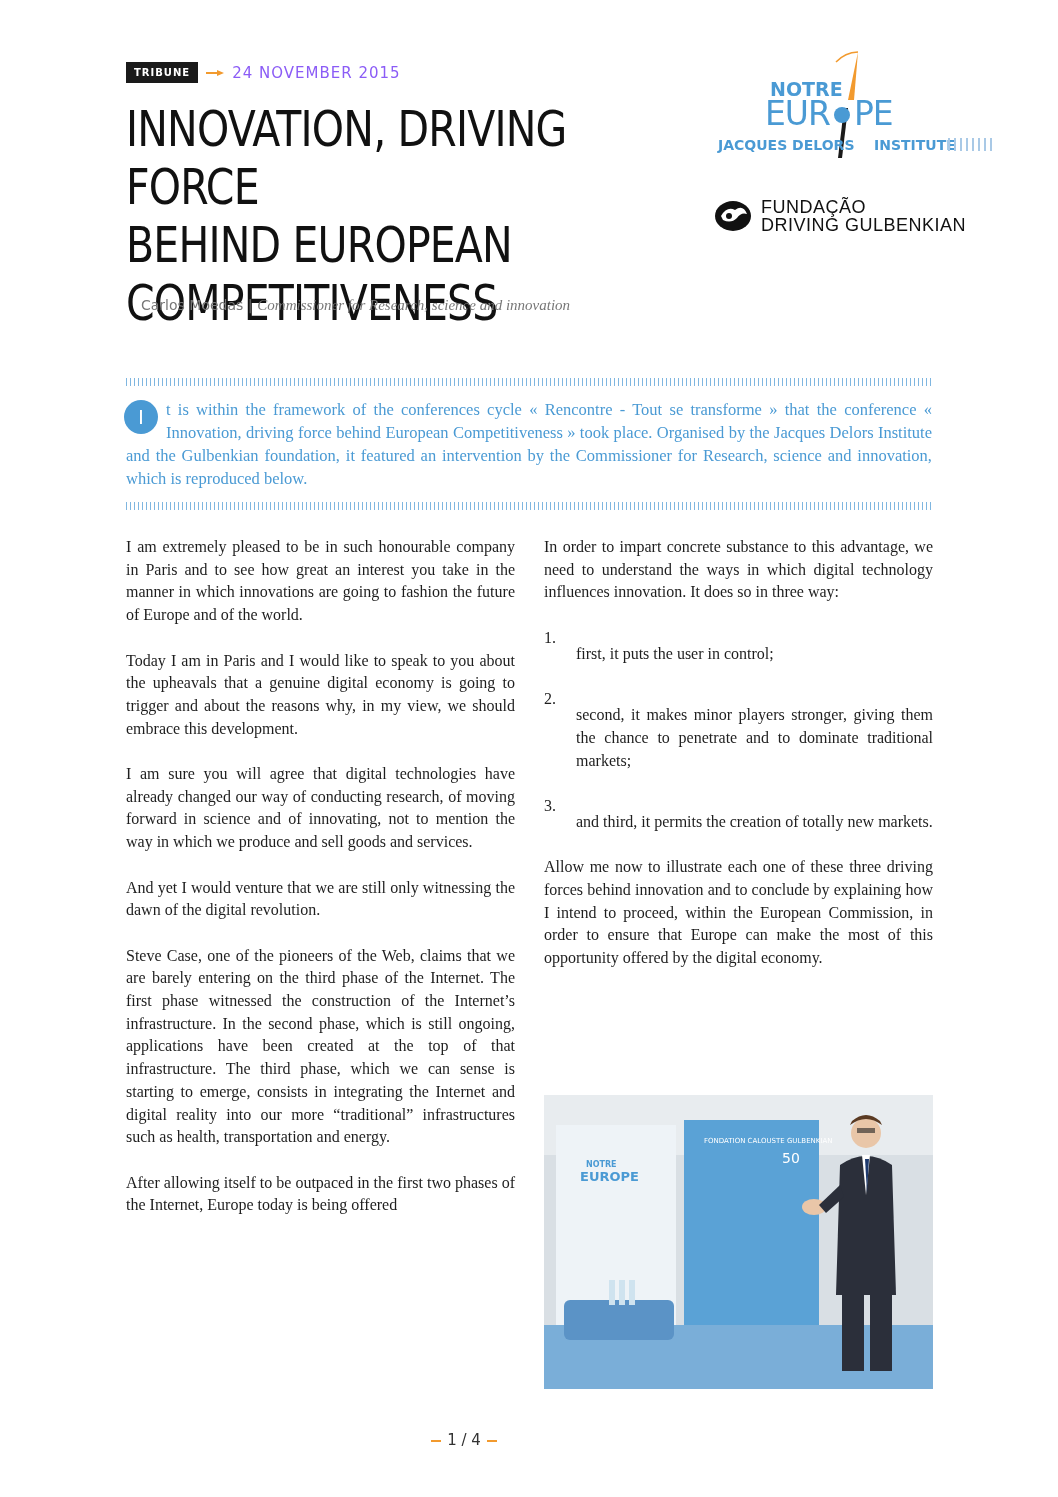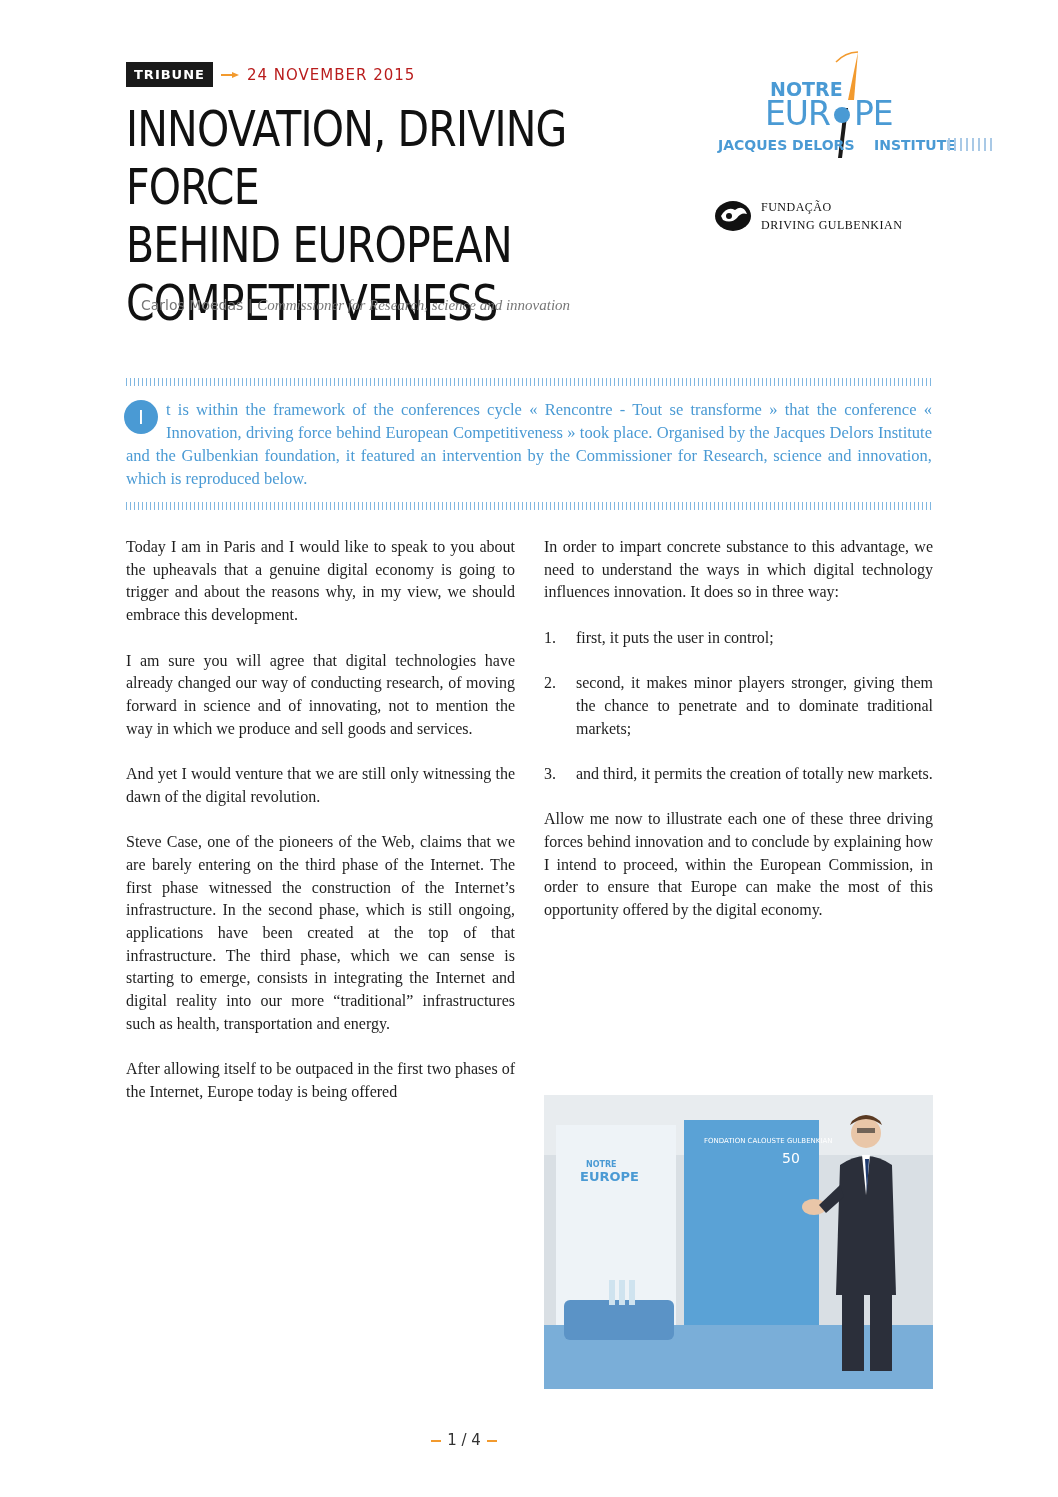--- a/index.html
+++ b/index.html
@@ -1,57 +1,57 @@
 <!DOCTYPE html>
 <html><head>
 <meta charset="utf-8">
 <style>
   html, body { margin: 0; padding: 0; background: #ffffff; }
   body { width: 1058px; height: 1497px; position: relative; overflow: hidden; font-family: "Liberation Serif", serif; color: #222; }
 
   .header-row { position: absolute; left: 126px; top: 62px; display: flex; align-items: center; gap: 8px; }
-  .tag { background: #1a1a1a; color: #fff; font-family: "DejaVu Sans", sans-serif; font-weight: bold; font-size: 13px; letter-spacing: 1px; padding: 5px 8px; }
+  .tag { background: #1a1a1a; color: #fff; font-family: "DejaVu Sans", sans-serif; font-weight: bold; font-size: 10px; letter-spacing: 1px; padding: 5px 8px; }
   .arrow { width: 18px; height: 6px; position: relative; }
   .arrow::before { content: ""; position: absolute; left: 0; top: 2px; width: 12px; height: 2px; background: #f29a2e; }
   .arrow::after { content: ""; position: absolute; right: 0; top: 0; border-left: 7px solid #f29a2e; border-top: 3px solid transparent; border-bottom: 3px solid transparent; }
-  .date { font-family: "DejaVu Sans", sans-serif; font-size: 15px; letter-spacing: 1px; color: #b91c1c; }
+  .date { font-family: "DejaVu Sans", sans-serif; font-size: 15px; letter-spacing: 1px; color: #8b5cf6; }
 
   .title { position: absolute; left: 126px; top: 100px; width: 560px; font-family: "DejaVu Sans", sans-serif; font-weight: normal; font-size: 50px; line-height: 58px; letter-spacing: -1px; color: #111; transform: scaleX(0.82); transform-origin: left top; width: 700px; margin: 0; }
 
   .byline { position: absolute; left: 126px; top: 297px; font-family: "DejaVu Sans", sans-serif; font-size: 14px; color: #777; margin-left: 15px; }
   .byline .name { font-weight: normal; }
   .byline .sep { font-weight: bold; color: #555; }
   .byline .role { font-family: "Liberation Serif", serif; font-style: italic; font-size: 15px; color: #777; }
 
   
   .logo-ne { position: absolute; left: 710px; top: 50px; width: 300px; height: 120px; }
   .ne-notre { position: absolute; left: 60px; top: 28px; font-family: "DejaVu Sans", sans-serif; font-weight: bold; font-size: 19px; color: #4a9ad4; letter-spacing: 0px; }
   .ne-europe { position: absolute; left: 55px; top: 44px; font-family: "DejaVu Sans", sans-serif; font-weight: normal; font-size: 33px; color: #4a9ad4; letter-spacing: -1px; }
   .ne-sub { position: absolute; left: 8px; top: 87px; font-family: "DejaVu Sans", sans-serif; font-weight: bold; font-size: 14px; color: #4a9ad4; }
   .ne-bars { position: absolute; left: 238px; top: 88px; width: 45px; height: 13px; background: repeating-linear-gradient(90deg, #a9c9e6 0 2px, transparent 2px 6px); }
   .ne-needle { position: absolute; left: 118px; top: 0px; width: 40px; height: 110px; }
 
   .logo-fg { position: absolute; left: 713px; top: 196px; width: 300px; height: 44px; }
   .fg-emblem { position: absolute; left: 0; top: 2px; width: 40px; height: 36px; }
-  .fg-text { position: absolute; left: 48px; top: 2px; font-family: Liberation Serif, serif; font-size: 12px; line-height: 18px; color: #111; letter-spacing: 0.5px; }
+  .fg-text { position: absolute; left: 48px; top: 2px; font-family: Liberation Sans, sans-serif; font-size: 18px; line-height: 18px; color: #111; letter-spacing: 0.5px; }
 
   
   .rule { position: absolute; left: 126px; width: 806px; height: 8px; background: repeating-linear-gradient(90deg, #7fb6e0 0 1px, transparent 1px 4px); }
 
   .intro { position: absolute; left: 126px; top: 398px; width: 806px; color: #4a9ad4; font-size: 16.5px; line-height: 23px; text-align: justify; }
   .dropcap { float: left; width: 34px; height: 34px; margin: 2px 8px 0 -2px; border-radius: 50%; background: #4a9ad4; color: #fff; text-align: center; line-height: 34px; font-family: "DejaVu Sans", sans-serif; font-size: 20px; }
 
   .col { position: absolute; top: 536px; width: 389px; font-size: 16px; line-height: 22.7px; text-align: justify; color: #1e1e1e; }
   .col p { margin: 0 0 22.7px 0; }
   .col-left { left: 126px; }
   .col-right { left: 544px; }
   .col ol { margin: 0 0 22.7px 0; padding: 0; list-style: none; }
   .col li { display: flex; margin-bottom: 22.7px; }
   .col li .num { width: 32px; flex: 0 0 32px; }
-  .col li .txt { flex: 1; text-align: justify; }
+  .col li .txt { flex: 1; text-align: justify; margin-top: 16px; }
 
   .photo { position: absolute; left: 544px; top: 1095px; width: 389px; height: 294px; overflow: hidden; background: #d6dde3; }
 
   .footer { position: absolute; left: 0; width: 928px; top: 1431px; text-align: center; font-family: "DejaVu Sans", sans-serif; font-size: 15px; color: #333; }
   .footer .dash { display: inline-block; width: 10px; height: 2px; background: #f29a2e; vertical-align: middle; margin: 0 6px; }
 </style>
 </head>
 <body>
 
 <div class="header-row">
@@ -99,20 +99,21 @@
 <div class="rule" style="top:378px;"></div>
 
 <div class="intro">
   <span class="dropcap">I</span>
   <span>t is within the framework of the conferences cycle « Rencontre - Tout se transforme » that the conference « Innovation, driving force behind European Competitiveness » took place. Organised by the Jacques Delors Institute and the Gulbenkian foundation, it featured an intervention by the Commissioner for Research, science and innovation, which is reproduced below.</span>
 </div>
 
 <div class="rule" style="top:502px;"></div>
 
 <div class="col col-left">
+  <p>I am extremely pleased to be in such honourable company in Paris and to see how great an interest you take in the manner in which innovations are going to fashion the future of Europe and of the world.</p>
   <p>Today I am in Paris and I would like to speak to you about the upheavals that a genuine digital economy is going to trigger and about the reasons why, in my view, we should embrace this development.</p>
   <p>I am sure you will agree that digital technologies have already changed our way of conducting research, of moving forward in science and of innovating, not to mention the way in which we produce and sell goods and services.</p>
   <p>And yet I would venture that we are still only witnessing the dawn of the digital revolution.</p>
   <p>Steve Case, one of the pioneers of the Web, claims that we are barely entering on the third phase of the Internet. The first phase witnessed the construction of the Internet’s infrastructure. In the second phase, which is still ongoing, applications have been created at the top of that infrastructure. The third phase, which we can sense is starting to emerge, consists in integrating the Internet and digital reality into our more “traditional” infrastructures such as health, transportation and energy.</p>
   <p>After allowing itself to be outpaced in the first two phases of the Internet, Europe today is being offered</p>
 </div>
 
 <div class="col col-right">
   <p>In order to impart concrete substance to this advantage, we need to understand the ways in which digital technology influences innovation. It does so in three way:</p>
   <ol>

